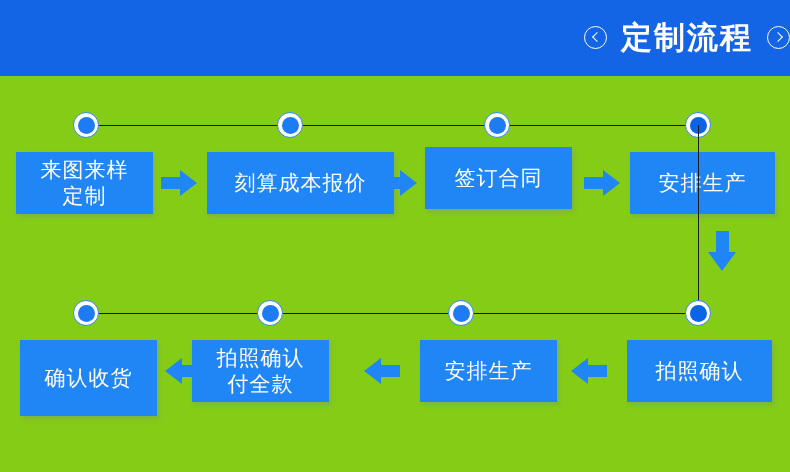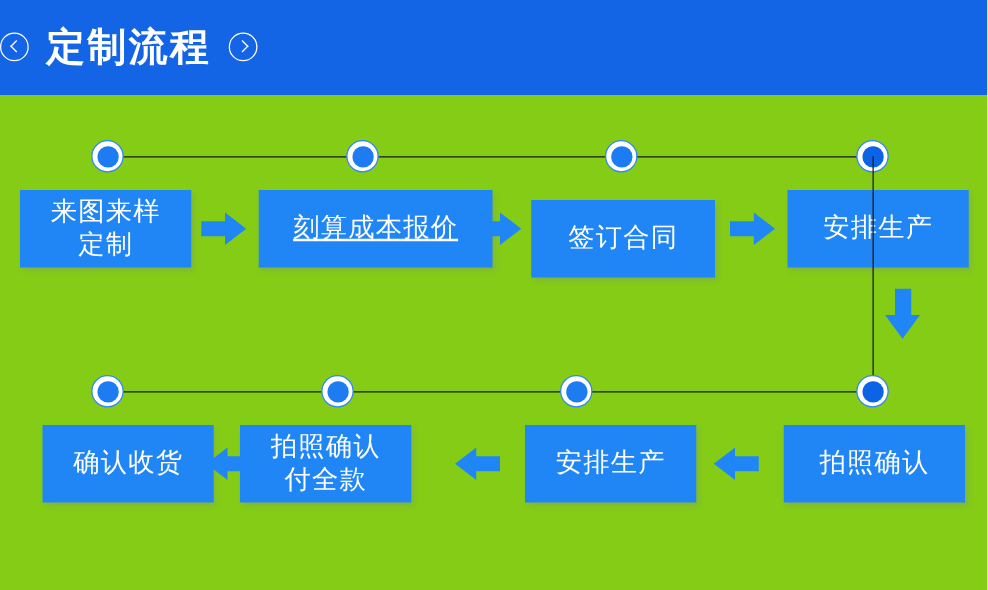--- a/index.html
+++ b/index.html
@@ -21,21 +21,21 @@
   
   .header-band {
     position: absolute;
     left: 0;
     top: 0;
     width: 790px;
     height: 76px;
     background: #1464e6;
     display: flex;
     align-items: center;
-    justify-content: flex-start;
+    justify-content: flex-end;
   }
   .header-inner {
     display: flex;
     align-items: center;
     justify-content: center;
     gap: 14px;
     transform: translateY(-1px);
   }
   .header-title {
     color: #ffffff;
@@ -206,25 +206,25 @@
     <div class="node" style="left:484px; top:36px;"></div>
     <div class="node strong" style="left:685px; top:36px;"></div>
 
     <div class="box" style="left:16px; top:76px; width:137px; height:62px;">
       <span>
         <span>来图来样</span><br>
         <span class="line2">定制</span>
       </span>
     </div>
 
-    <div class="box" style="left:207px; top:76px; width:187px; height:62px;text-decoration:underline;">
+    <div class="box" style="left:207px; top:76px; width:187px; height:62px;">
       <span>刻算成本报价</span>
     </div>
 
-    <div class="box" style="left:425px; top:84px; width:147px; height:62px;">
+    <div class="box" style="left:425px; top:71px; width:147px; height:62px;">
       <span>签订合同</span>
     </div>
 
     <div class="box" style="left:630px; top:76px; width:145px; height:62px;">
       <span>安排生产</span>
     </div>
 
     <div class="arrow h right" style="left:161px; top:94px;">
       <span class="bar"></span>
         <span class="head"></span>
@@ -244,21 +244,21 @@
         <span class="head"></span>
     </div>
 
     <div class="rail" style="left:86px; top:237px; width:612px;"></div>
 
     <div class="node" style="left:73px; top:224px;"></div>
     <div class="node" style="left:257px; top:224px;"></div>
     <div class="node" style="left:448px; top:224px;"></div>
     <div class="node strong" style="left:685px; top:224px;"></div>
 
-    <div class="box" style="left:34px; top:264px; width:137px; height:62px;">
+    <div class="box" style="left:20px; top:264px; width:137px; height:76px;">
       <span>确认收货</span>
     </div>
 
     <div class="box" style="left:192px; top:264px; width:137px; height:62px;">
       <span>
         <span>拍照确认</span><br>
         <span class="line2">付全款</span>
       </span>
     </div>
 

